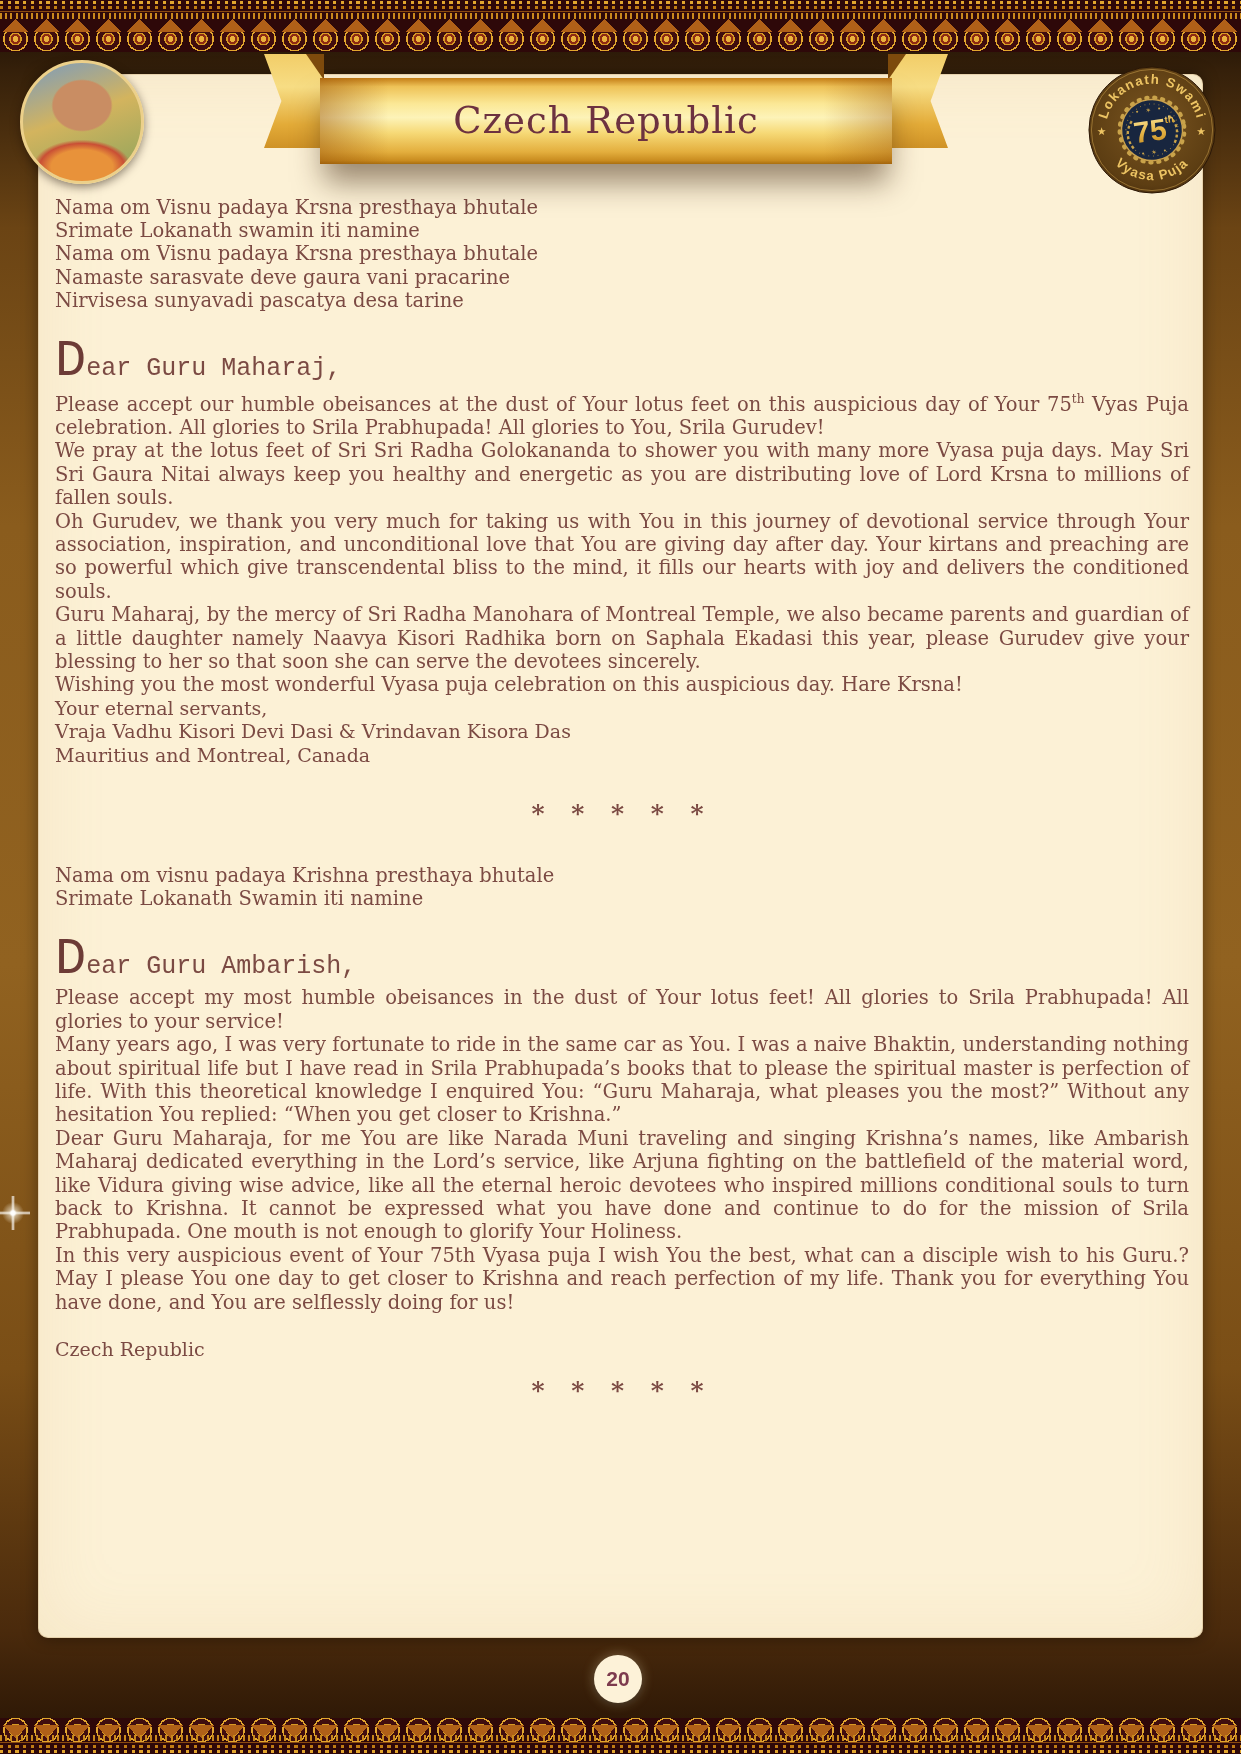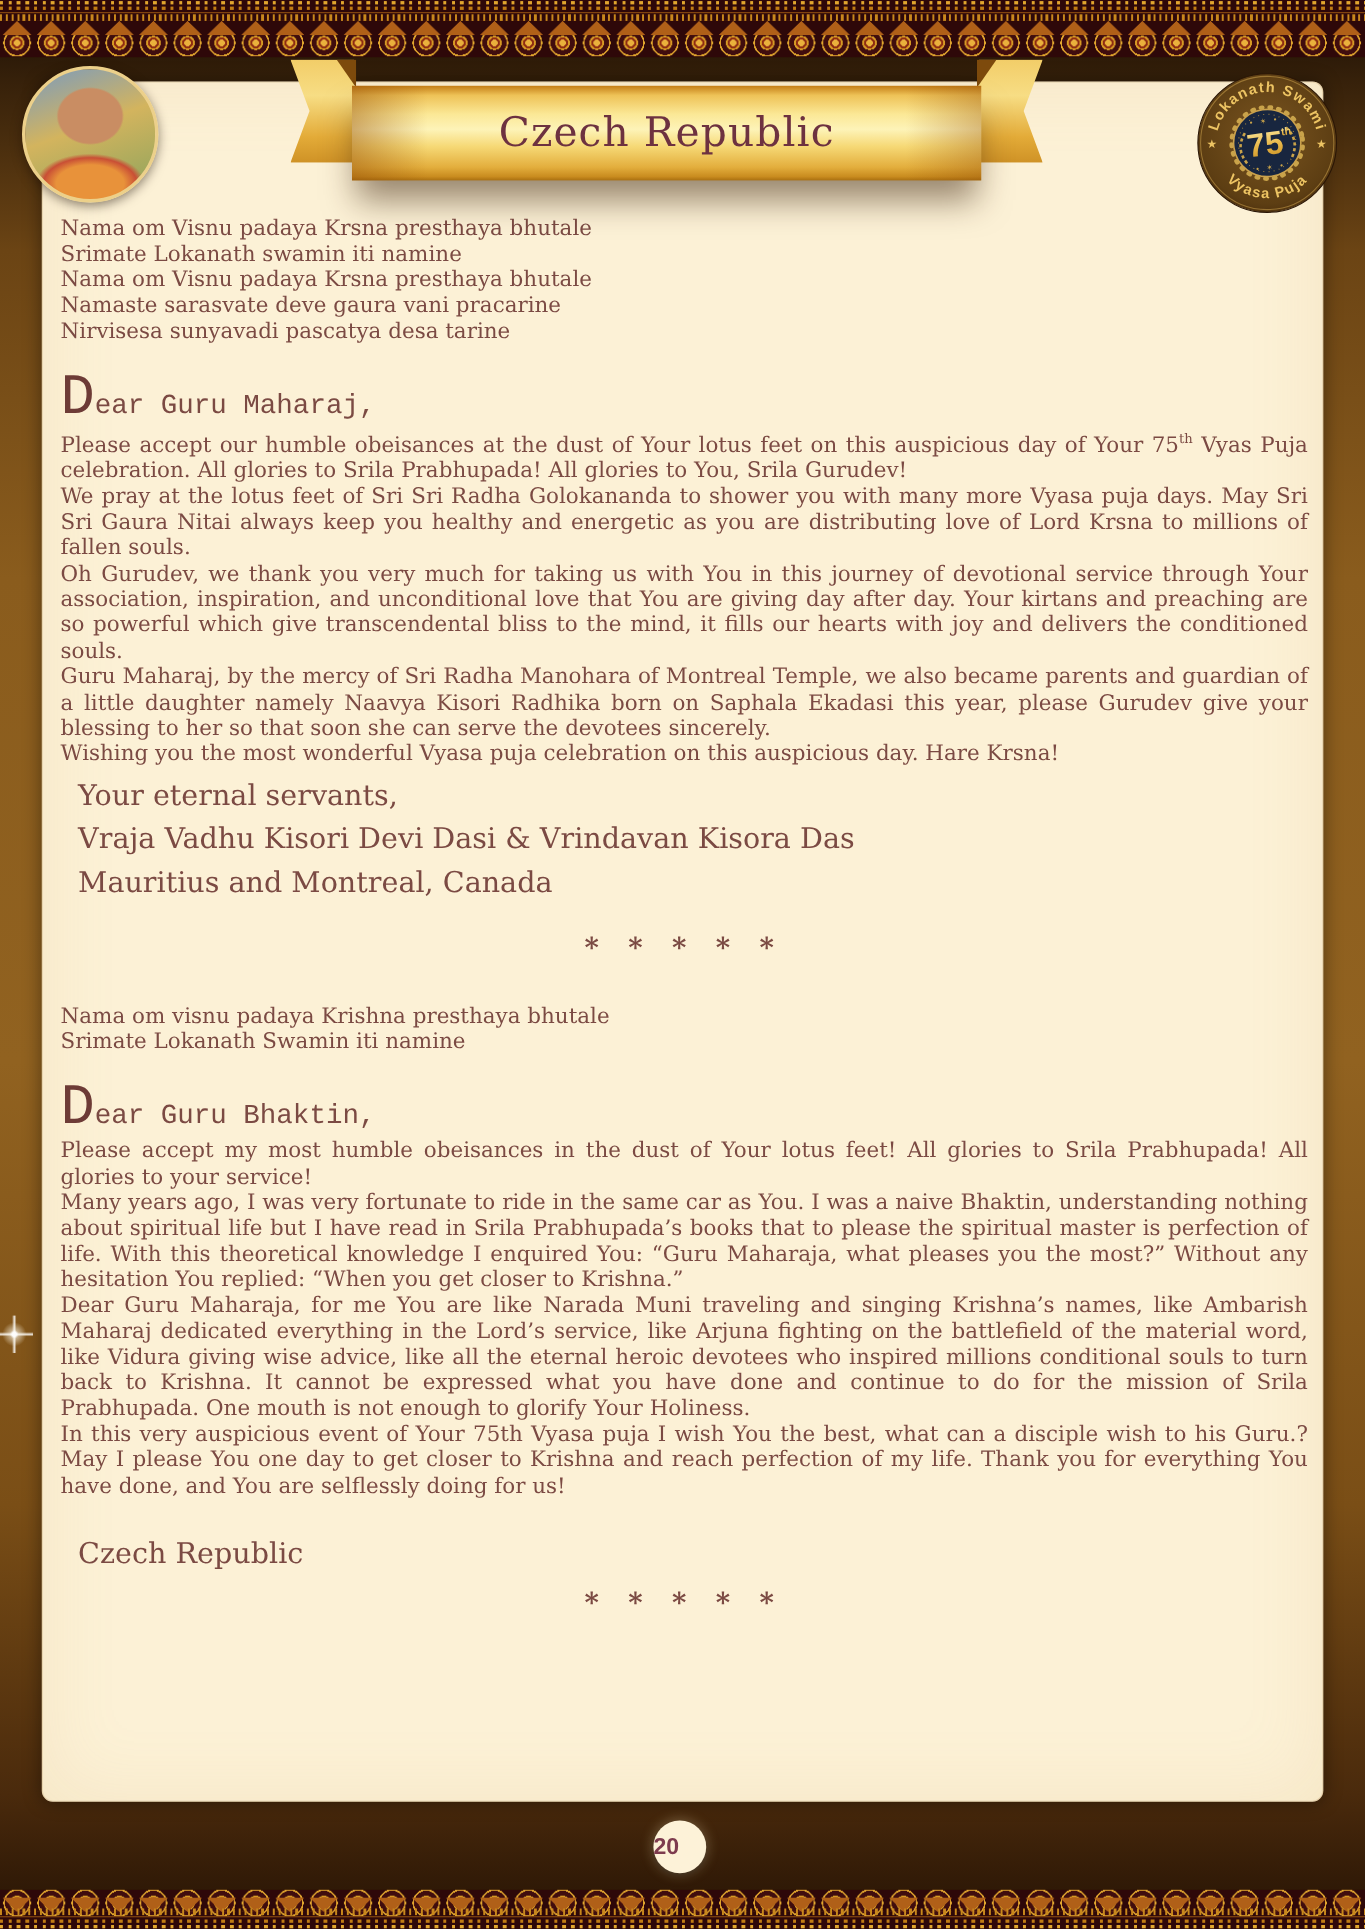--- a/index.html
+++ b/index.html
@@ -33,21 +33,21 @@
     position:absolute; left:38px; right:38px; top:74px; bottom:116px;
     background:#fcf1d6; border-radius:10px;
     box-shadow:0 0 16px rgba(0,0,0,.4), inset 0 0 0 1px rgba(170,125,60,.22), inset 0 0 70px rgba(205,165,95,.14);
   }
   .content{
     position:absolute; left:0; right:0; top:0; bottom:0;
     padding:122px 14px 0 17px; color:#7b4a43;
   }
   .inv-line{ margin:0; font-size:19.5px; line-height:23.2px; }
   .para{ margin:0; font-size:19.5px; line-height:23.4px; text-align:justify; }
-  .sign{ margin:16px; font-size:26px; line-height:23.4px; }
+  .sign{ margin:0; font-size:19px; line-height:23.4px; }
   .salutation{ margin:24px 0 2px; line-height:30px; padding-top:18px;font-family:Liberation Mono, monospace; }
   .salutation .rest{ font-size:25px; }
   .dropcap{ font-size:52px; line-height:0; color:#6d3b36; }
   .stars{ text-align:center; font-size:25px; font-weight:bold; letter-spacing:9px; color:#7b4a43; margin:32px 0 36px; }
   .stars.last{ margin:14px 0 0; }
   .gap{ height:24px; }
   sup{ font-size:12px; }
   
   .ribbon{ position:absolute; left:0; top:0; }
   .ribbon .tail{
@@ -82,21 +82,21 @@
   .badge{ position:absolute; left:1087px; top:65px; width:130px; height:130px; }
   .badge .arc{ font-family:"Liberation Sans",sans-serif; font-size:13.5px; font-weight:bold; letter-spacing:1.4px; fill:#edc463; }
   .badge .star{ font-size:11px; fill:#edc463; }
   .badge .num{ font-family:"Liberation Sans",sans-serif; font-size:30px; font-weight:bold; fill:url(#goldgrad); text-anchor:middle; }
   .badge .suffix{ font-family:"Liberation Sans",sans-serif; font-size:10px; font-weight:bold; fill:url(#goldgrad); }
   .badge .deco{ font-size:7px; fill:#c9a34a; text-anchor:middle; letter-spacing:2px; }
   
   .page-circle{
     position:absolute; left:594px; top:1655px; width:48px; height:48px; border-radius:50%;
     background:#fdf2d8; box-shadow:0 0 12px rgba(255,235,190,.35), 0 2px 5px rgba(0,0,0,.4);
-    line-height:48px;
+    text-align:center; line-height:48px;
     font-family:"Liberation Sans",sans-serif; font-weight:bold; font-size:21px; color:#7d3b4e;
   }
   
   .sparkle{
     position:absolute; left:-4px; top:1196px; width:34px; height:34px;
     background:
       radial-gradient(circle,rgba(255,255,255,.95) 0 2px,rgba(255,250,235,.55) 4px,rgba(255,250,235,0) 11px),
       linear-gradient(0deg,rgba(255,255,255,0) 44%,rgba(255,255,255,.85) 50%,rgba(255,255,255,0) 56%),
       linear-gradient(90deg,rgba(255,255,255,0) 44%,rgba(255,255,255,.85) 50%,rgba(255,255,255,0) 56%);
   }
@@ -126,21 +126,21 @@
       <p class="para">Wishing you the most wonderful Vyasa puja celebration on this auspicious day. Hare Krsna!</p>
       <p class="sign">Your eternal servants,</p>
       <p class="sign">Vraja Vadhu Kisori Devi Dasi &amp; Vrindavan Kisora Das</p>
       <p class="sign">Mauritius and Montreal, Canada</p>
 
       <p class="stars">* * * * *</p>
 
       <p class="inv-line">Nama om visnu padaya Krishna presthaya bhutale</p>
       <p class="inv-line">Srimate Lokanath Swamin iti namine</p>
 
-      <p class="salutation"><span class="dropcap">D</span><span class="rest">ear Guru Bhaktin,</span></p>
+      <p class="salutation"><span class="dropcap">D</span><span class="rest">ear Guru Ambarish,</span></p>
 
       <p class="para">Please accept my most humble obeisances in the dust of Your lotus feet! All glories to Srila Prabhupada! All glories to your service!</p>
       <p class="para">Many years ago, I was very fortunate to ride in the same car as You. I was a naive Bhaktin, understanding nothing about spiritual life but I have read in Srila Prabhupada’s books that to please the spiritual master is perfection of life. With this theoretical knowledge I enquired You: “Guru Maharaja, what pleases you the most?”  Without any hesitation You replied: “When you get closer to Krishna.”</p>
       <p class="para">Dear Guru Maharaja, for me You are like Narada Muni traveling and singing Krishna’s names, like Ambarish Maharaj dedicated everything in the Lord’s service, like Arjuna fighting on the battlefield of the material word, like Vidura giving wise advice, like all the eternal heroic devotees who inspired millions conditional souls to turn back to Krishna. It cannot be expressed what you have done and continue to do for the mission of Srila Prabhupada. One mouth is not enough to glorify Your Holiness.</p>
       <p class="para">In this very auspicious event of Your 75th Vyasa puja I wish You the best, what can a disciple wish to his Guru.? May I please You one day to get closer to Krishna and reach perfection of my life. Thank you for everything You have done, and You are selflessly doing for us!</p>
 
       <div class="gap"></div>
 
       <p class="sign">Czech Republic</p>
 

